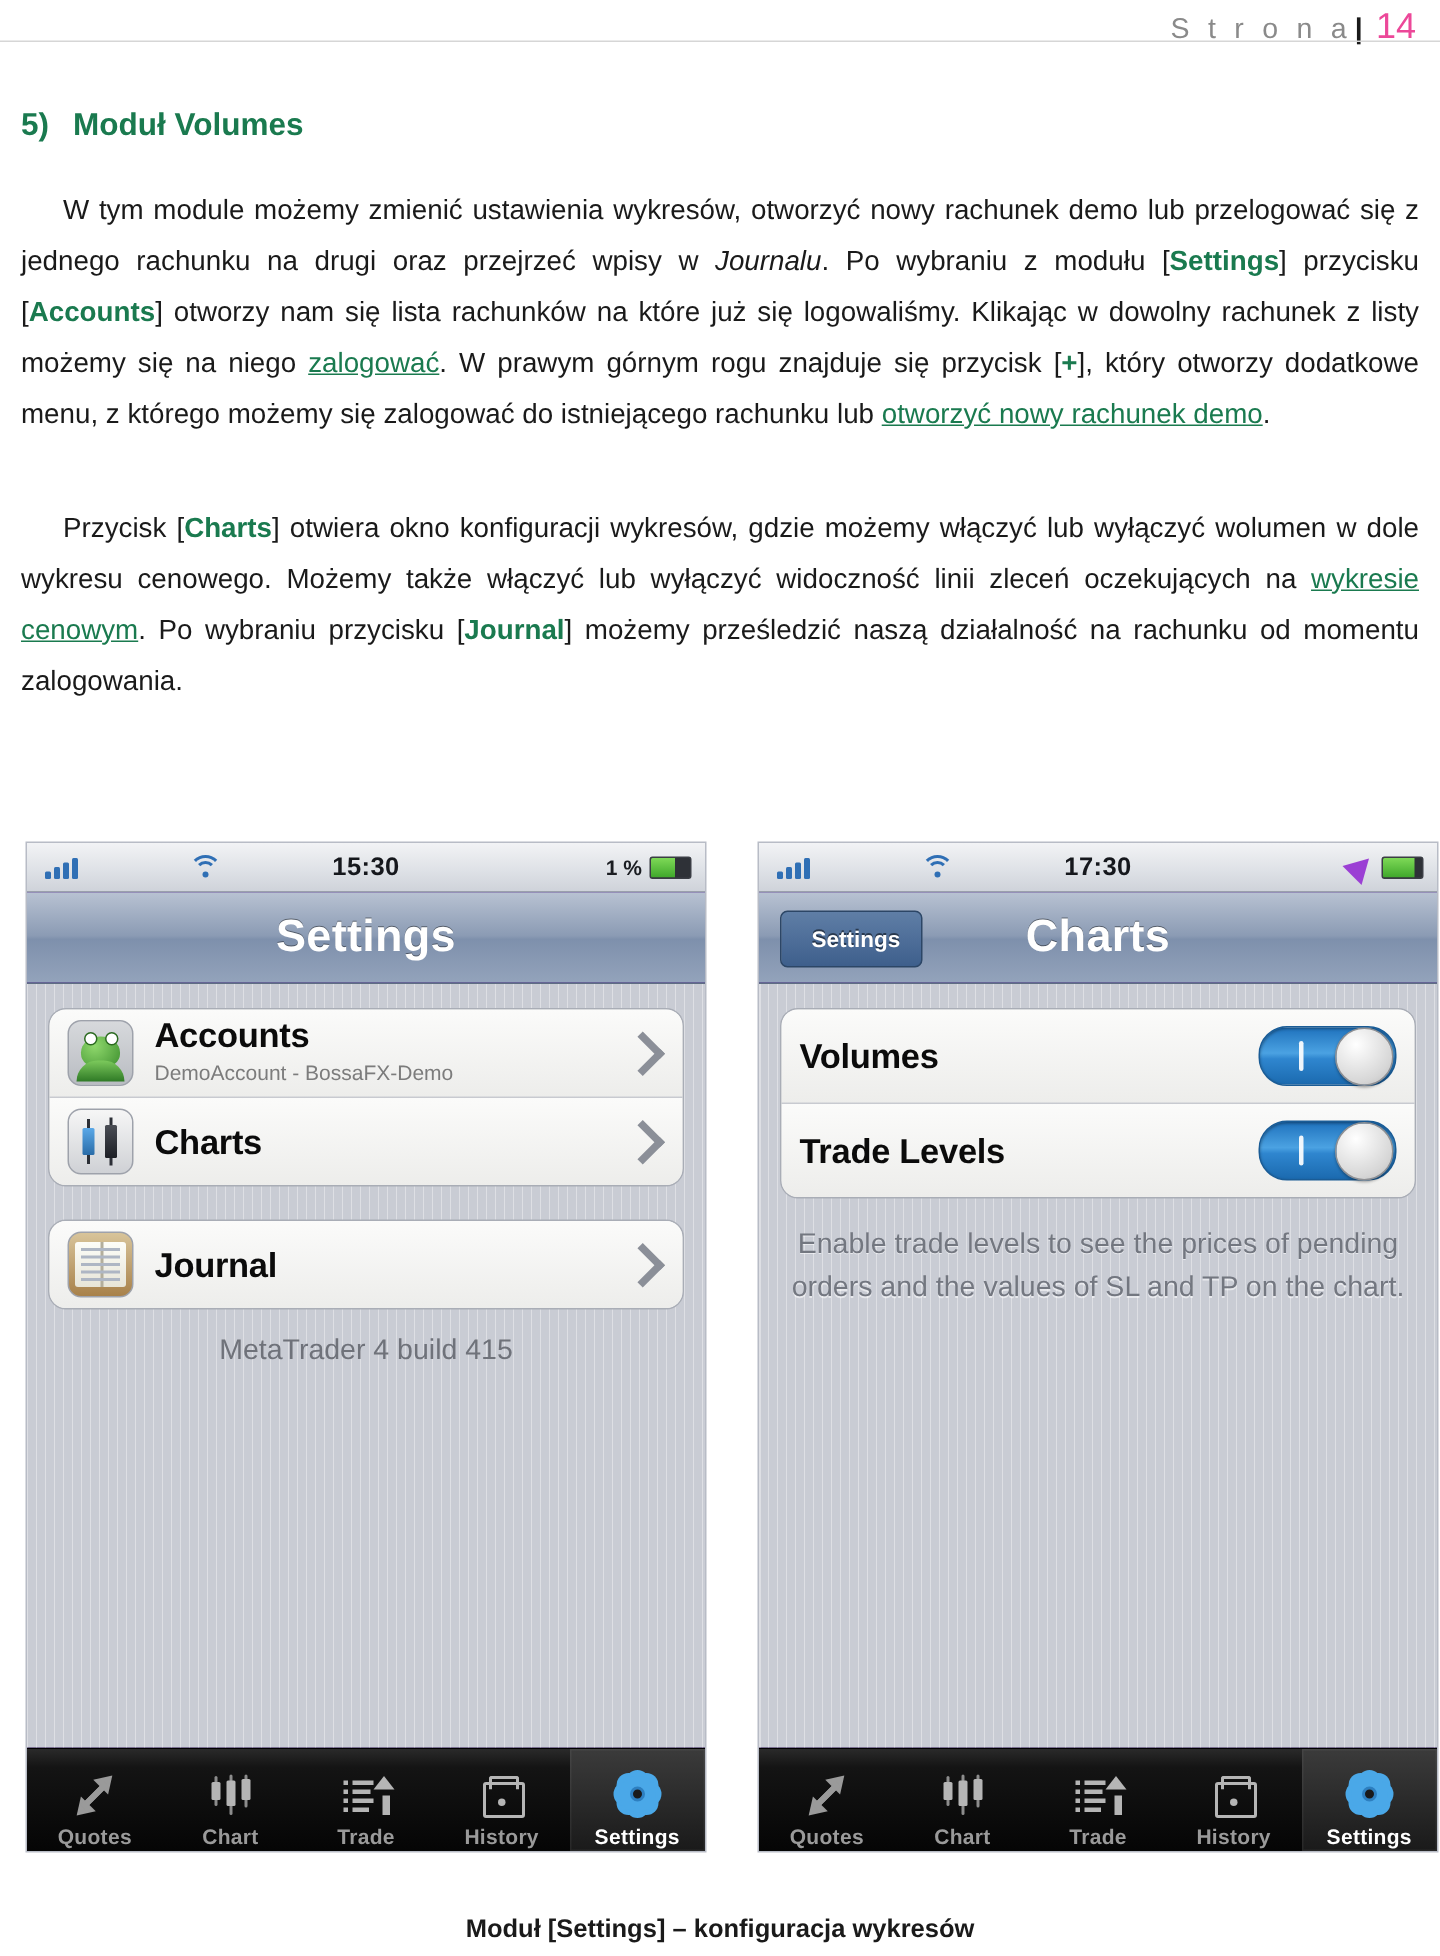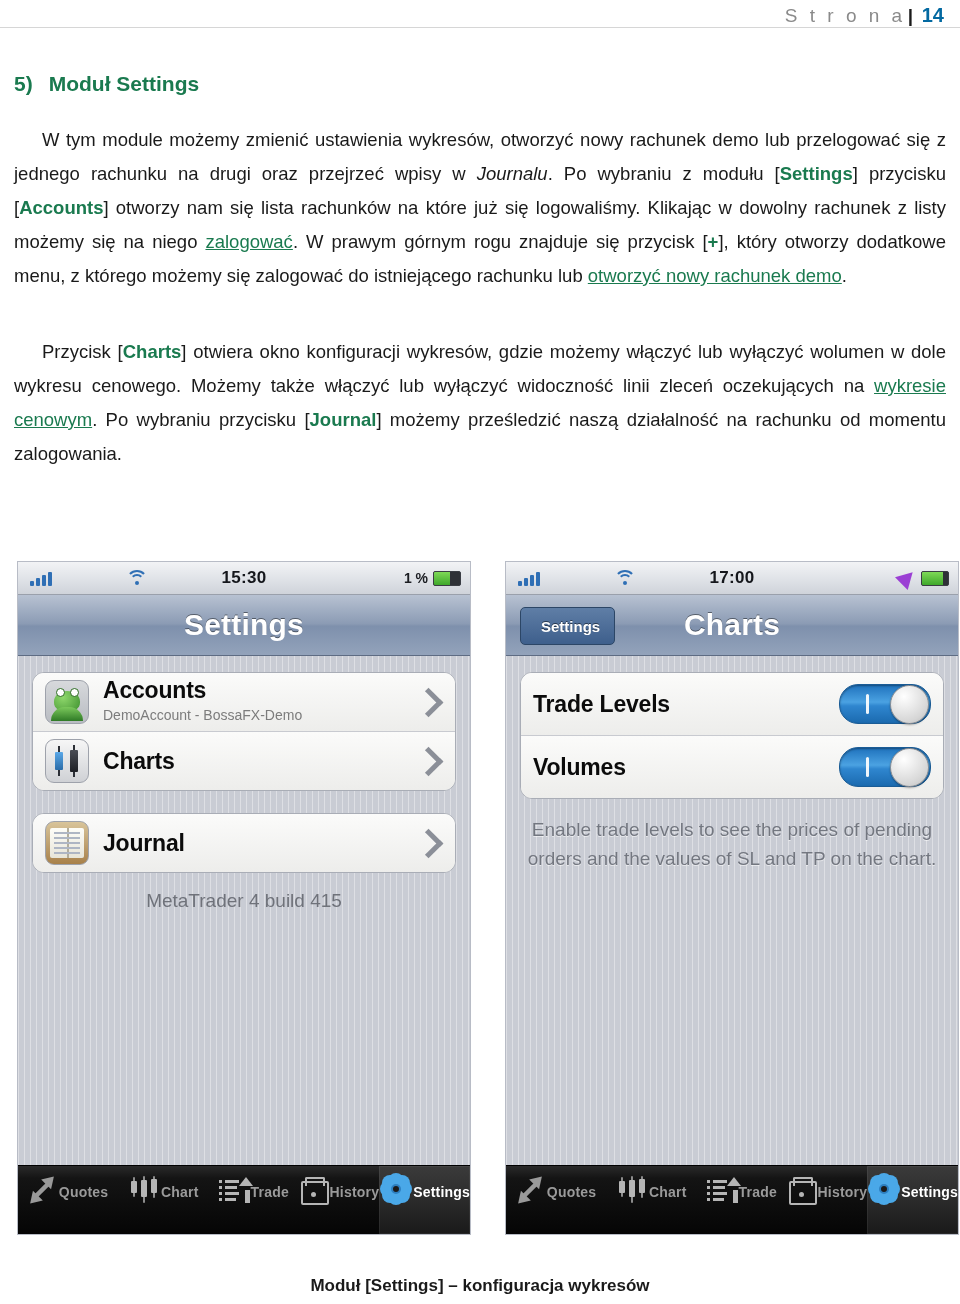--- a/index.html
+++ b/index.html
@@ -29,24 +29,24 @@
     letter-spacing: 3.5px;
     white-space: nowrap;
   }
   .strona .bar {
     color: #1a1a1a;
     letter-spacing: 0;
     font-weight: 700;
     margin-left: 2px;
   }
   .strona .num {
-    color: #0369a1;
-    font-weight: 700;
+    color: #ec4899;
+    font-weight: 400;
     letter-spacing: 0;
-    font-size: 20px;
+    font-size: 24px;
   }
   .header-rule {
     position: absolute;
     left: 0; top: 27px; width: 960px;
     border-top: 1px solid #d6d6d6;
   }
   .doc-subtitle {
     position: absolute;
     left: 14px; top: 31px;
     font-size: 13.5px;
@@ -349,23 +349,23 @@
   }
 
   
   .tabbar {
     flex: none; height: 68px;
     background: linear-gradient(#2a2a2a 0%, #141414 18%, #050505 100%);
     border-top: 1px solid #000;
     display: flex;
   }
   .tab {
-    flex: 1 1 0; display: flex; flex-direction: row;
+    flex: 1 1 0; display: flex; flex-direction: column;
     align-items: center; justify-content: flex-end;
-    padding-bottom: 16px; position: relative;
+    padding-bottom: 2px; position: relative;
   }
   .tab.active {
     background: linear-gradient(#3b3b3b, #1a1a1a);
     box-shadow: inset 0 0 0 1px rgba(255,255,255,0.06);
   }
   .tab .tab-label {
     font-size: 14px; font-weight: 700; color: #9a9a9a;
     letter-spacing: 0.2px;
   }
   .tab.active .tab-label { color: #ffffff; }
@@ -462,21 +462,21 @@
 <body>
 
 <div class="page-header">
   <div class="strona">
     <span>S t r o n a</span><span class="bar">|</span> <span class="num">14</span>
   </div>
   <div class="header-rule"></div>
 </div>
 
 <div class="section-heading">
-  <span class="num">5)</span><span>Moduł Settings</span>
+  <span class="num">5)</span><span>Moduł Volumes</span>
 </div>
 
 <div class="body-text" id="para1">
   <span class="indent"></span><span>W tym module możemy zmienić ustawienia wykresów, otworzyć nowy rachunek demo lub przelogować się z jednego rachunku na drugi oraz przejrzeć wpisy w </span><span class="ital">Journalu</span><span>. Po wybraniu z modułu [</span><span class="kw">Settings</span><span>] przycisku [</span><span class="kw">Accounts</span><span>] otworzy nam się lista rachunków na które już się logowaliśmy. Klikając w dowolny rachunek z listy możemy się na niego </span><a class="lnk" href="#">zalogować</a><span>. W prawym górnym rogu znajduje się przycisk [</span><span class="kw">+</span><span>], który otworzy dodatkowe menu, z którego możemy się zalogować do istniejącego rachunku lub </span><a class="lnk" href="#">otworzyć nowy rachunek demo</a><span>.</span>
 </div>
 
 <div class="body-text" id="para2">
   <span class="indent"></span><span>Przycisk [</span><span class="kw">Charts</span><span>] otwiera okno konfiguracji wykresów, gdzie możemy włączyć lub wyłączyć wolumen w dole wykresu cenowego. Możemy także włączyć lub wyłączyć widoczność linii zleceń oczekujących na </span><a class="lnk" href="#">wykresie cenowym</a><span>. Po wybraniu przycisku [</span><span class="kw">Journal</span><span>] możemy prześledzić naszą działalność na rachunku od momentu zalogowania.</span>
 </div>
 
@@ -620,50 +620,50 @@
       <i></i>
         <i></i>
         <i></i>
         <i></i>
     </div>
     <div class="sb-wifi">
       <span></span>
         <span></span>
         <span class="dot"></span>
     </div>
-    <div class="sb-time">17:00</div>
+    <div class="sb-time">17:30</div>
     <div class="sb-right">
       <span class="sb-arrow"></span>
       <span class="sb-batt">
           <i style="width:82%"></i>
         </span>
     </div>
   </div>
 
   <div class="navbar">
     <div class="back-btn">Settings</div>
     <div class="title">Charts</div>
   </div>
 
   <div class="screen-body">
     <div class="group">
 
       <div class="row toggle-row">
         <div class="labels">
-          <div class="primary">Trade Levels</div>
+          <div class="primary">Volumes</div>
         </div>
         <div class="switch">
           <span class="bar"></span>
             <span class="knob"></span>
         </div>
       </div>
 
       <div class="row toggle-row">
         <div class="labels">
-          <div class="primary">Volumes</div>
+          <div class="primary">Trade Levels</div>
         </div>
         <div class="switch">
           <span class="bar"></span>
             <span class="knob"></span>
         </div>
       </div>
 
     </div>
 
     <div class="hint-text">Enable trade levels to see the prices of pending orders and the values of SL and TP on the chart.</div>

